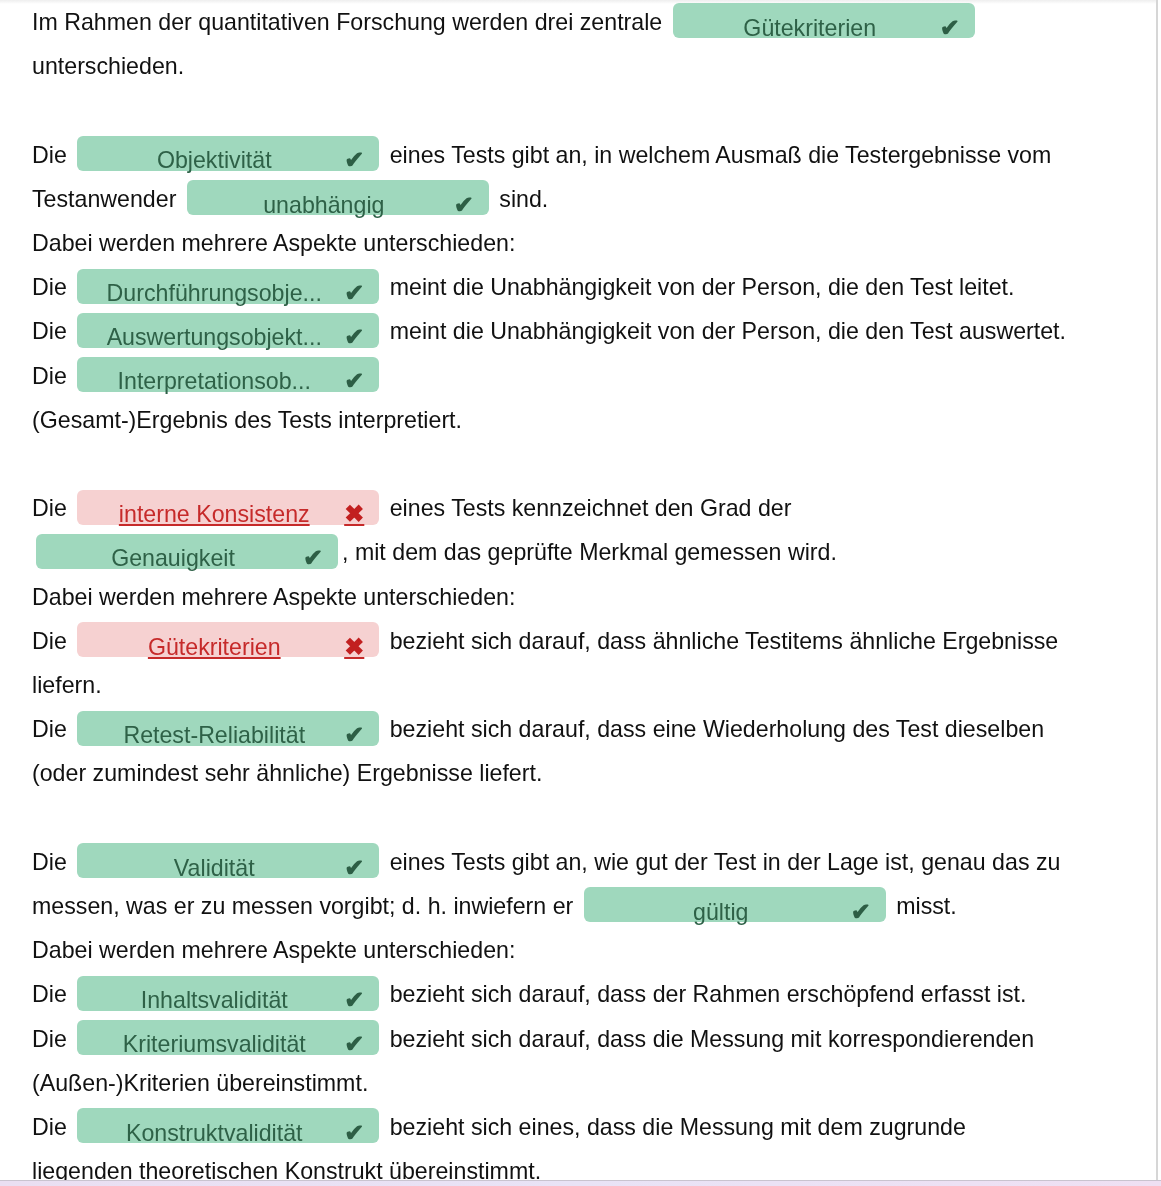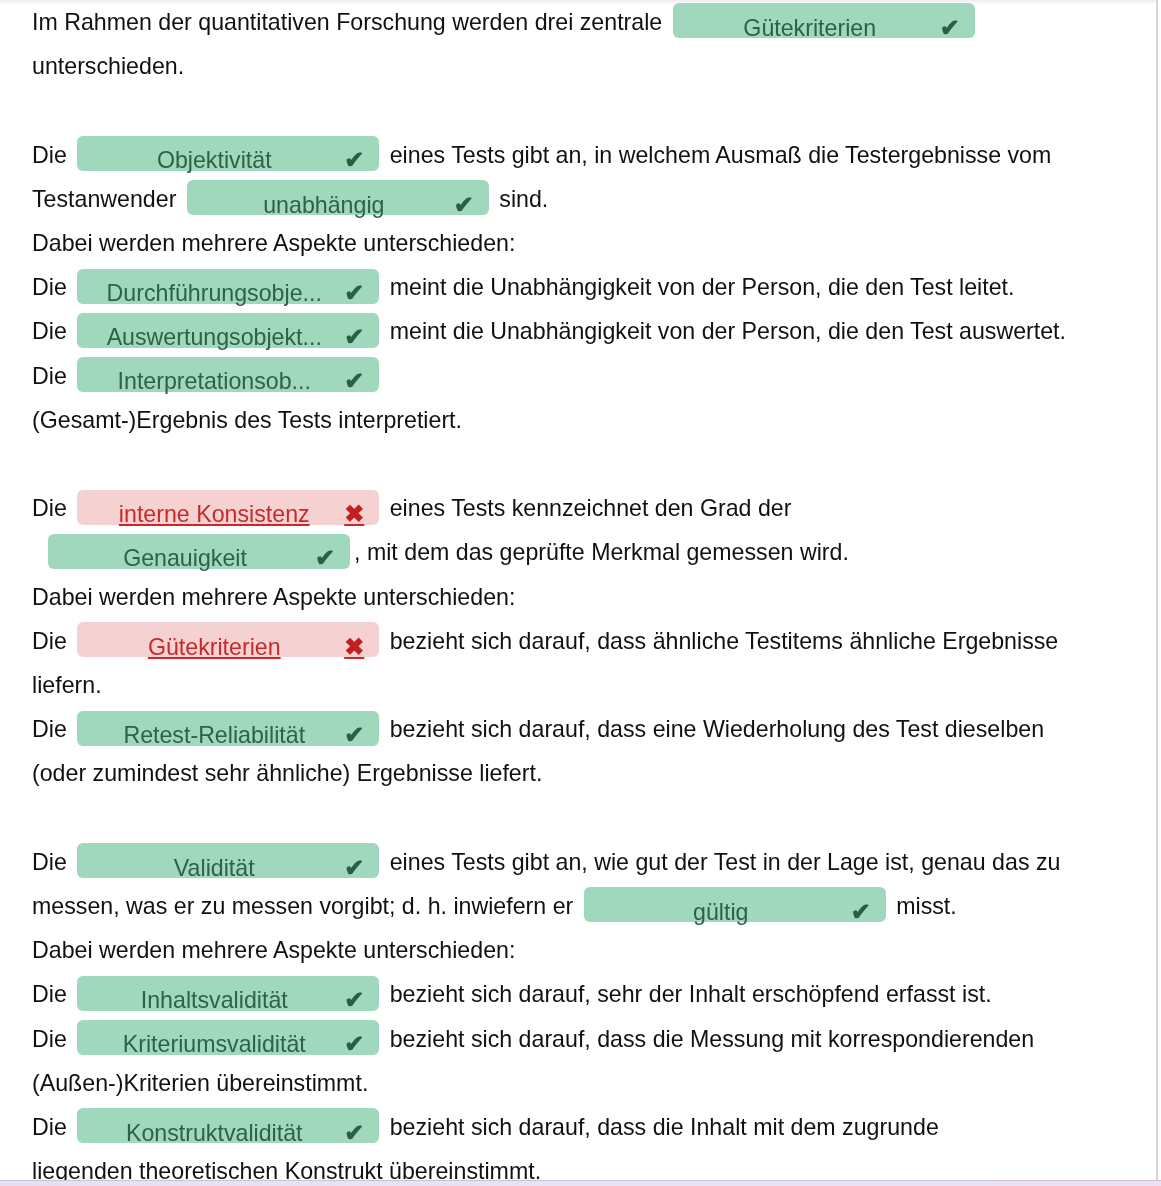--- a/index.html
+++ b/index.html
@@ -21,21 +21,21 @@
     width:302px; height:35px; border-radius:6px; vertical-align:middle;
     position:relative; top:-3px; padding:14px 12px 0 10px; margin:0 4px;
     cursor:pointer;
   }
   .drop.ok { background:#9fd8bd; color:#2e6147; }
   .drop.bad { background:#f6d1d1; color:#c62a2a;text-decoration:underline; }
   .drop .lbl { flex:1; text-align:center; white-space:nowrap; overflow:hidden; }
   .drop .ic { width:26px; text-align:center; font-weight:bold; font-size:24px; }
   .drop.ok .ic { color:#2d5e45; }
   .drop.bad .ic { color:#c22020; }
-  .drop.first { margin-left:16px;justify-content:center; }
+  .drop.first { margin-left:4px;justify-content:center; }
 </style>
 </head>
 <body>
 
 <div class="topshade"></div>
 <div class="rightline"></div>
 
 <div class="content">
 
   <p class="para">
@@ -128,31 +128,31 @@
       <span class="lbl">gültig</span>
       <span class="ic">✔</span>
     </span>
     <span>misst.</span><br>
     <span>Dabei werden mehrere Aspekte unterschieden:</span><br>
     <span>Die</span>
     <span class="drop ok">
       <span class="lbl">Inhaltsvalidität</span>
       <span class="ic">✔</span>
     </span>
-    <span>bezieht sich darauf, sehr der Inhalt erschöpfend erfasst ist.</span><br>
+    <span>bezieht sich darauf, dass der Rahmen erschöpfend erfasst ist.</span><br>
     <span>Die</span>
     <span class="drop ok">
       <span class="lbl">Kriteriumsvalidität</span>
       <span class="ic">✔</span>
     </span>
     <span>bezieht sich darauf, dass die Messung mit korrespondierenden</span><br>
     <span>(Außen-)Kriterien übereinstimmt.</span><br>
     <span>Die</span>
     <span class="drop ok">
       <span class="lbl">Konstruktvalidität</span>
       <span class="ic">✔</span>
     </span>
-    <span>bezieht sich darauf, dass die Inhalt mit dem zugrunde</span><br>
+    <span>bezieht sich eines, dass die Messung mit dem zugrunde</span><br>
     <span>liegenden theoretischen Konstrukt übereinstimmt.</span>
   </p>
 </div>
 
 <div class="bottombar"></div>
 
 </body></html>

